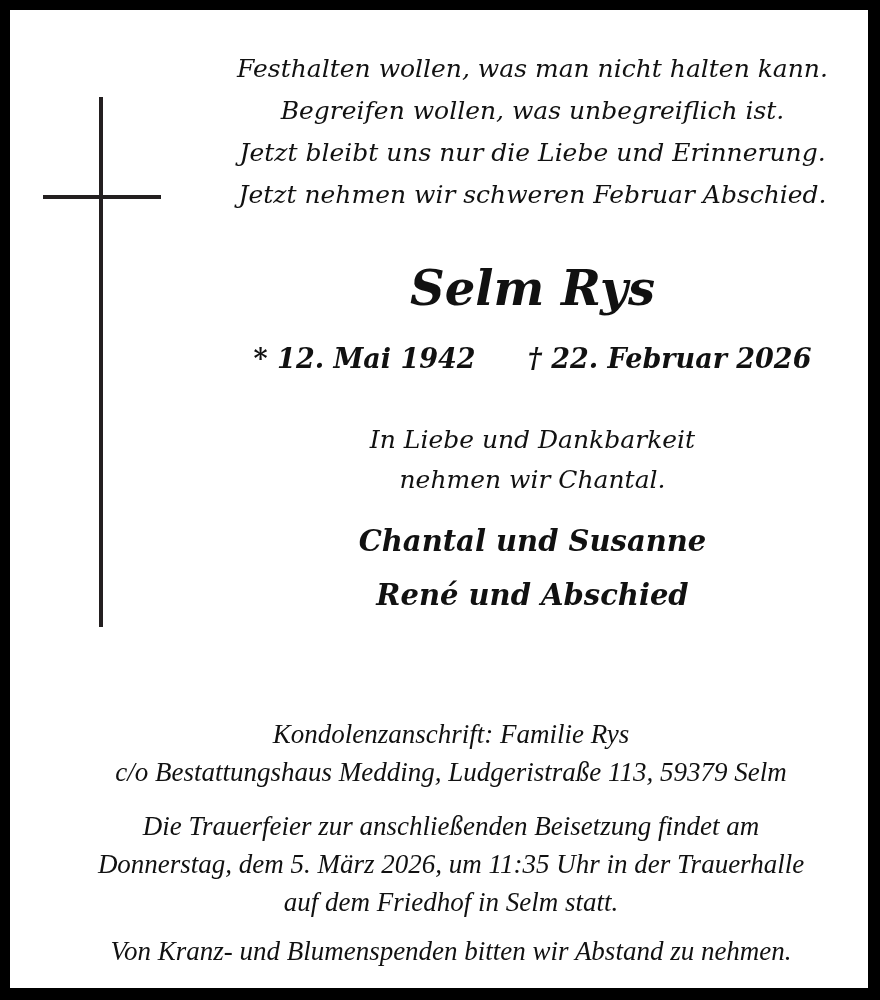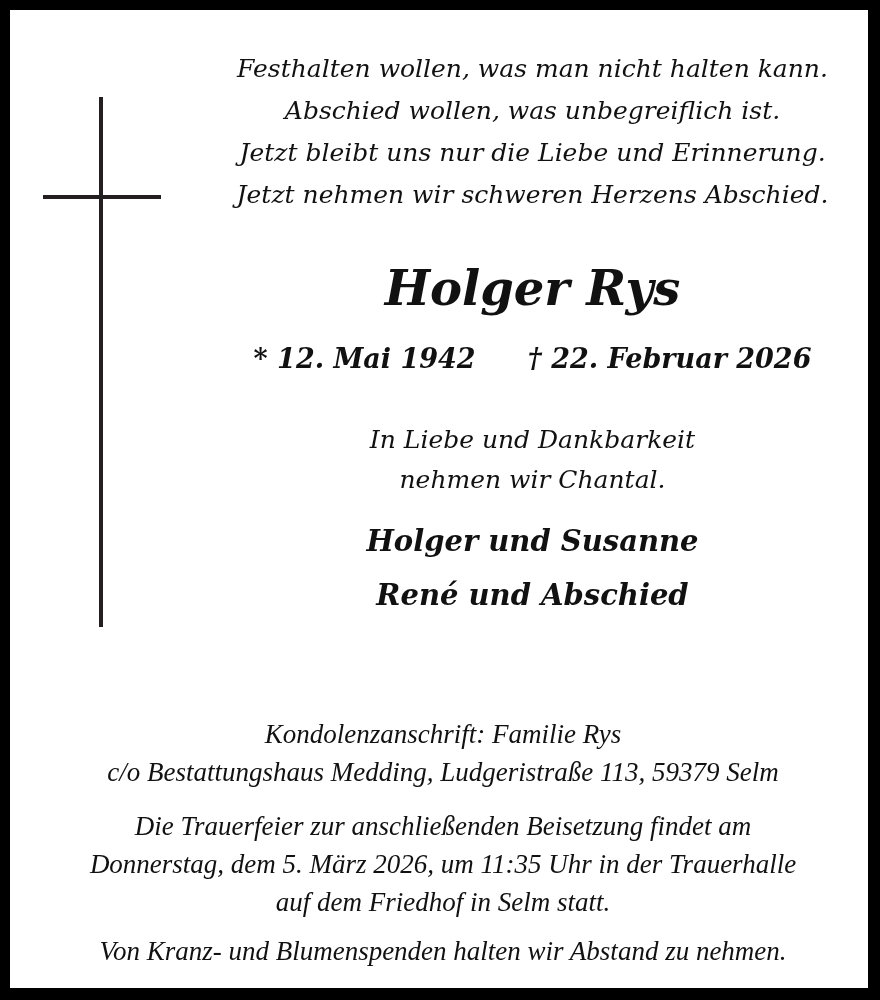--- a/index.html
+++ b/index.html
@@ -1,20 +1,20 @@
 <!DOCTYPE html>
 <html><head>
 <meta charset="utf-8">
 <style>
   html, body { margin:0; padding:0; }
   body { width:880px; height:1000px; background:#000; position:relative; overflow:hidden; }
   .card { position:absolute; left:10px; top:10px; width:858px; height:978px; background:#fff; }
   .cross-v { position:absolute; left:89px; top:87px; width:4px; height:530px; background:#231f20; }
   .cross-h { position:absolute; left:33px; top:185px; width:118px; height:4px; background:#231f20; }
-  .t { position:absolute; left:4px; width:858px; text-align:center; color:#111; white-space:nowrap;
+  .t { position:absolute; left:12px; width:858px; text-align:center; color:#111; white-space:nowrap;
        font-family:"DejaVu Serif", "Liberation Serif", serif; font-style:italic; }
   .poem { left:190px; width:665px; font-size:25px; line-height:42px; top:38px; }
   .name { font-size:48px; font-weight:bold; top:248px; left:190px; width:665px; line-height:60px; }
   .dates { font-size:27px; font-weight:bold; top:331px; left:190px; width:665px; line-height:36px; word-spacing:0; }
   .dates span { display:inline-block; }
   .dates .gap { width:52px; }
   .intro { font-size:25px; line-height:40px; top:410px; left:190px; width:665px;font-style:italic; }
   .family { font-size:29px; font-weight:bold; line-height:54px; top:504px; left:190px; width:665px; }
   .info { font-family:"Liberation Serif", serif; font-size:27px; line-height:38px; }
   .addr { top:705px; }
@@ -25,46 +25,46 @@
 <body>
 
 <div class="card">
   <div>
     <div class="cross-v"></div>
     <div class="cross-h"></div>
   </div>
 
   <div class="t poem">
     <div>Festhalten wollen, was man nicht halten kann.</div>
-    <div>Abschied wollen, was unbegreiflich ist.</div>
+    <div>Begreifen wollen, was unbegreiflich ist.</div>
     <div>Jetzt bleibt uns nur die Liebe und Erinnerung.</div>
-    <div>Jetzt nehmen wir schweren Herzens Abschied.</div>
+    <div>Jetzt nehmen wir schweren Februar Abschied.</div>
   </div>
 
-  <div class="t name">Holger Rys</div>
+  <div class="t name">Selm Rys</div>
 
   <div class="t dates">
     <span>* 12. Mai 1942</span><span class="gap"></span><span>† 22. Februar 2026</span>
   </div>
 
   <div class="t intro">
     <div>In Liebe und Dankbarkeit</div>
     <div>nehmen wir Chantal.</div>
   </div>
 
   <div class="t family">
-    <div>Holger und Susanne</div>
+    <div>Chantal und Susanne</div>
     <div>René und Abschied</div>
   </div>
 
   <div class="t info addr">
     <div>Kondolenzanschrift: Familie Rys</div>
     <div>c/o Bestattungshaus Medding, Ludgeristraße 113, 59379 Selm</div>
   </div>
 
   <div class="t info ceremony">
     <div>Die Trauerfeier zur anschließenden Beisetzung findet am</div>
     <div>Donnerstag, dem 5. März 2026, um 11:35 Uhr in der Trauerhalle</div>
     <div>auf dem Friedhof in Selm statt.</div>
   </div>
 
-  <div class="t info flowers">Von Kranz- und Blumenspenden halten wir Abstand zu nehmen.</div>
+  <div class="t info flowers">Von Kranz- und Blumenspenden bitten wir Abstand zu nehmen.</div>
 </div>
 
 </body></html>

